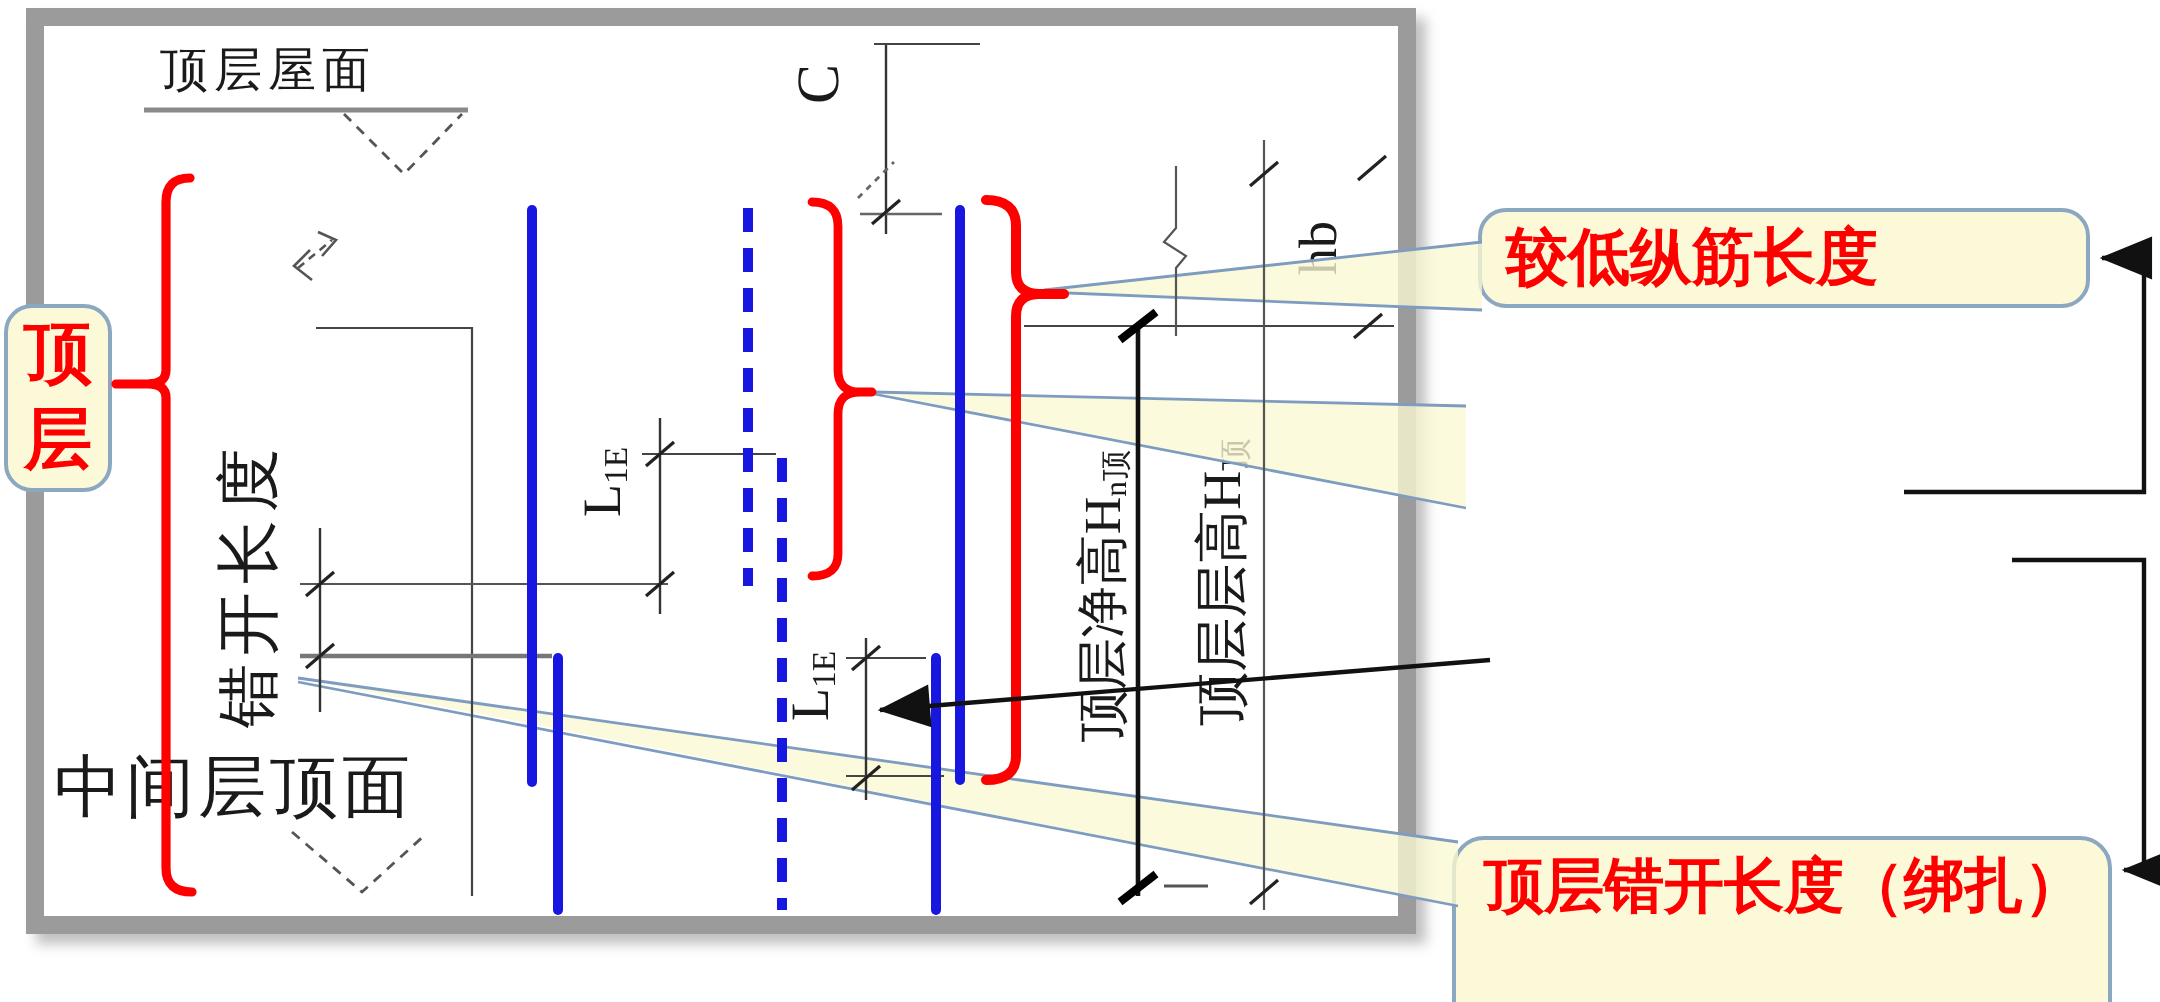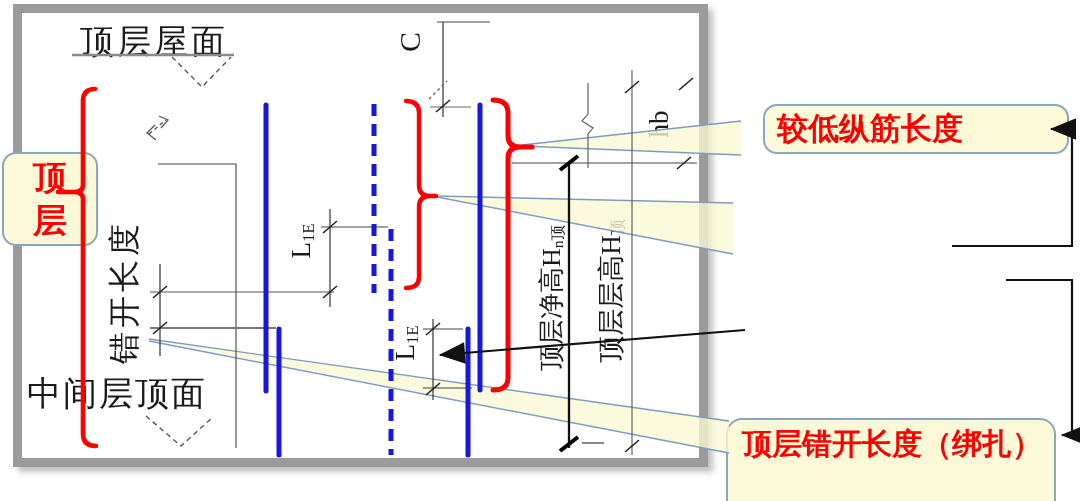--- a/index.html
+++ b/index.html
@@ -19,50 +19,50 @@
     position:absolute;left:13px;top:4px;width:695px;height:463px;
     border:9px solid #9b9b9b;box-sizing:border-box;background:#ffffff;
     box-shadow:5px 5px 6px rgba(0,0,0,.25);
   }
   
   .cadlabel{position:absolute;color:#1a1a1a;white-space:nowrap;}
   .rot{transform:rotate(-90deg);text-align:center;}
   .sub{font-size:0.62em;vertical-align:-0.22em;}
   .subsm{font-size:0.6em;vertical-align:-0.18em;}
 
-  .roof{left:80px;top:19px;font-size:34px;letter-spacing:3px;}
+  .roof{left:80px;top:19px;font-size:24px;letter-spacing:3px;}
   .midfloor{left:27px;top:371px;font-size:34px;letter-spacing:2px;}
   .stagger{left:38px;top:272px;width:170px;height:40px;font-size:32px;letter-spacing:4px;}
   .lapL{left:263px;top:224px;width:80px;height:34px;font-size:27px;}
   .lapR{left:367px;top:326px;width:80px;height:34px;font-size:27px;}
   .clab{left:393px;top:22px;width:40px;height:40px;font-size:30px;}
   .hblab{left:638px;top:107px;width:46px;height:34px;font-size:27px;}
   .neth{left:461px;top:281px;width:180px;height:34px;font-size:26px;}
   .storyh{left:521px;top:273px;width:180px;height:36px;font-size:27px;}
 
   
   .tag{
-    position:absolute;left:2px;top:152px;width:96px;height:94px;box-sizing:border-box;
+    position:absolute;left:2px;top:152px;width:54px;height:94px;box-sizing:border-box;
     border:2.5px solid var(--callout-border);border-radius:14px;background:var(--callout-fill);
     display:flex;align-items:center;justify-content:center;
   }
   .tag-text{
     width:40px;font-family:"Liberation Sans",sans-serif;font-weight:bold;
     font-size:34px;line-height:43px;color:var(--accent-red);
     word-break:break-all;text-align:center;
   }
 
   
   .callout{
     position:absolute;box-sizing:border-box;background:var(--callout-fill);
     border:2px solid var(--callout-border);color:var(--accent-red);
     font-family:"Liberation Sans",sans-serif;font-weight:bold;white-space:nowrap;
   }
   .box1{left:739px;top:104px;width:306px;height:50px;border-radius:14px;
-        font-size:31px;line-height:46px;padding-left:12px;margin-left:24px;}
+        font-size:31px;line-height:46px;padding-left:12px;}
   .box2{left:731px;top:183px;width:314px;height:157px;border-radius:20px;
         font-size:30px;line-height:38px;padding:5px 0 0 14px;}
   .box3{left:726px;top:418px;width:330px;height:113px;border-radius:16px;
         font-size:30px;line-height:40px;padding:4px 0 0 14px;}
 
   svg.overlay{position:absolute;left:0;top:0;pointer-events:none;}
 </style>
 </head>
 <body>
 

